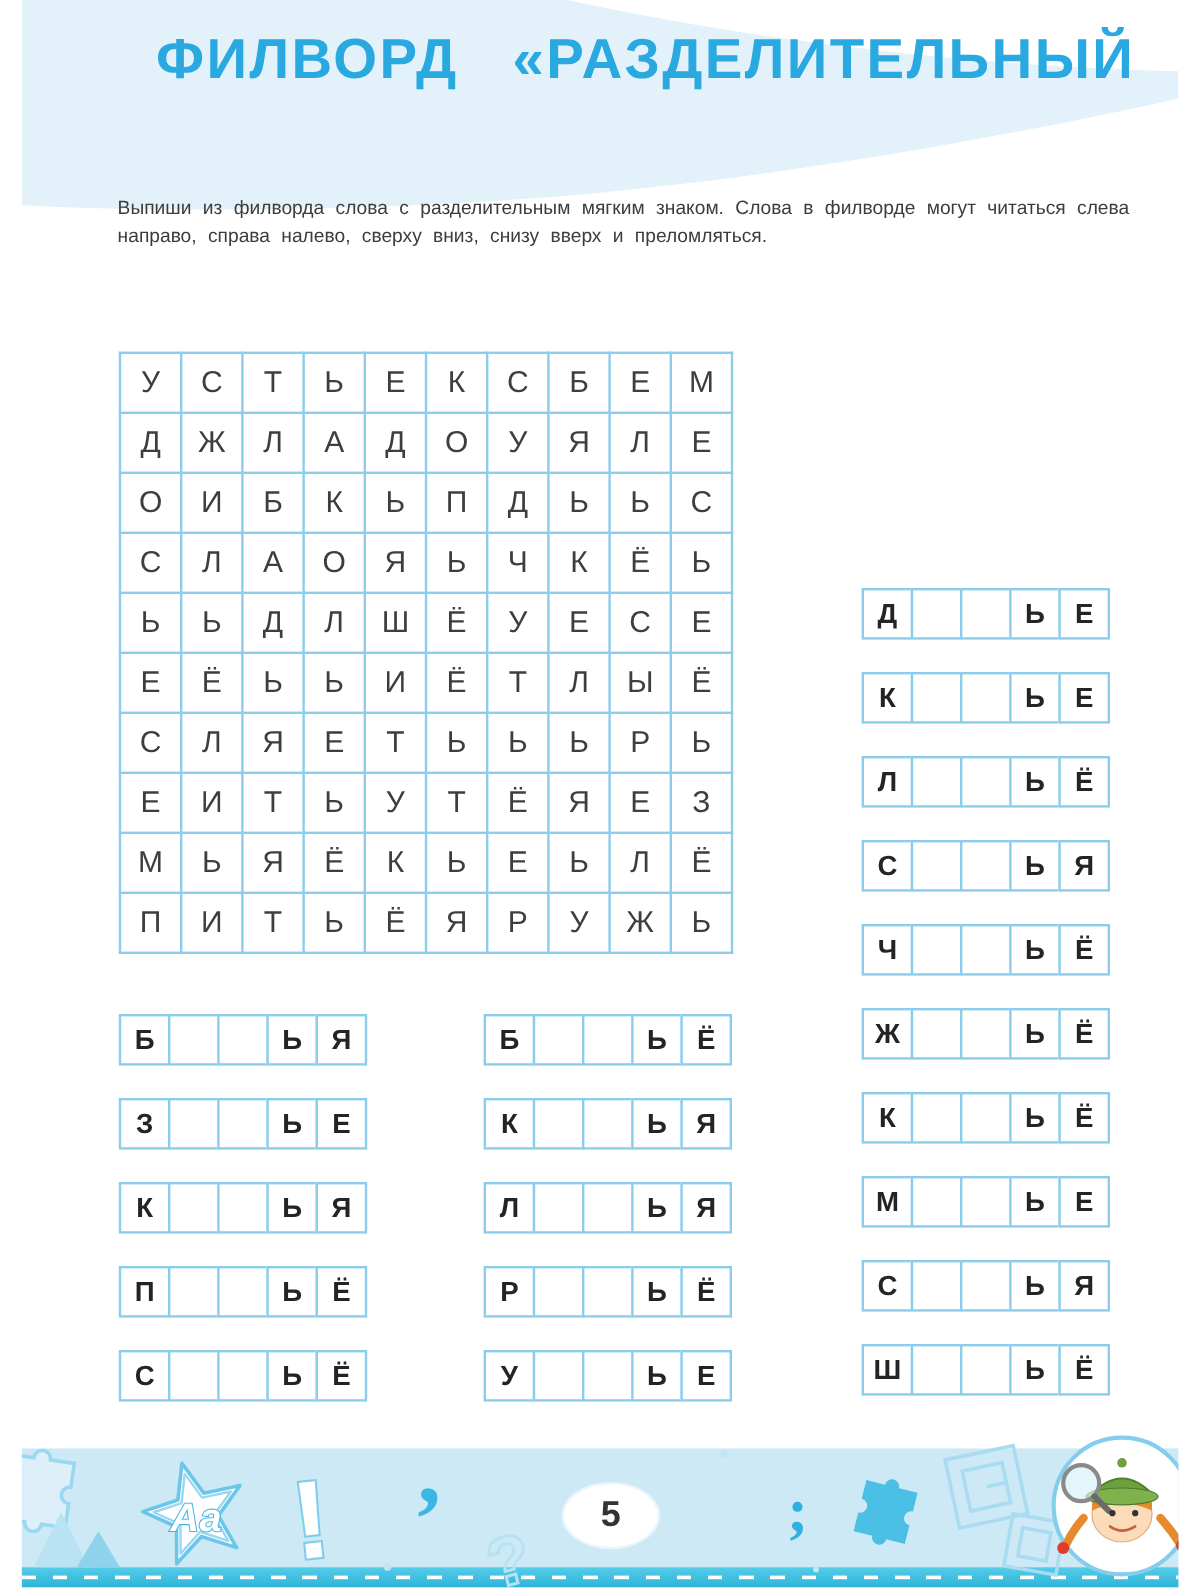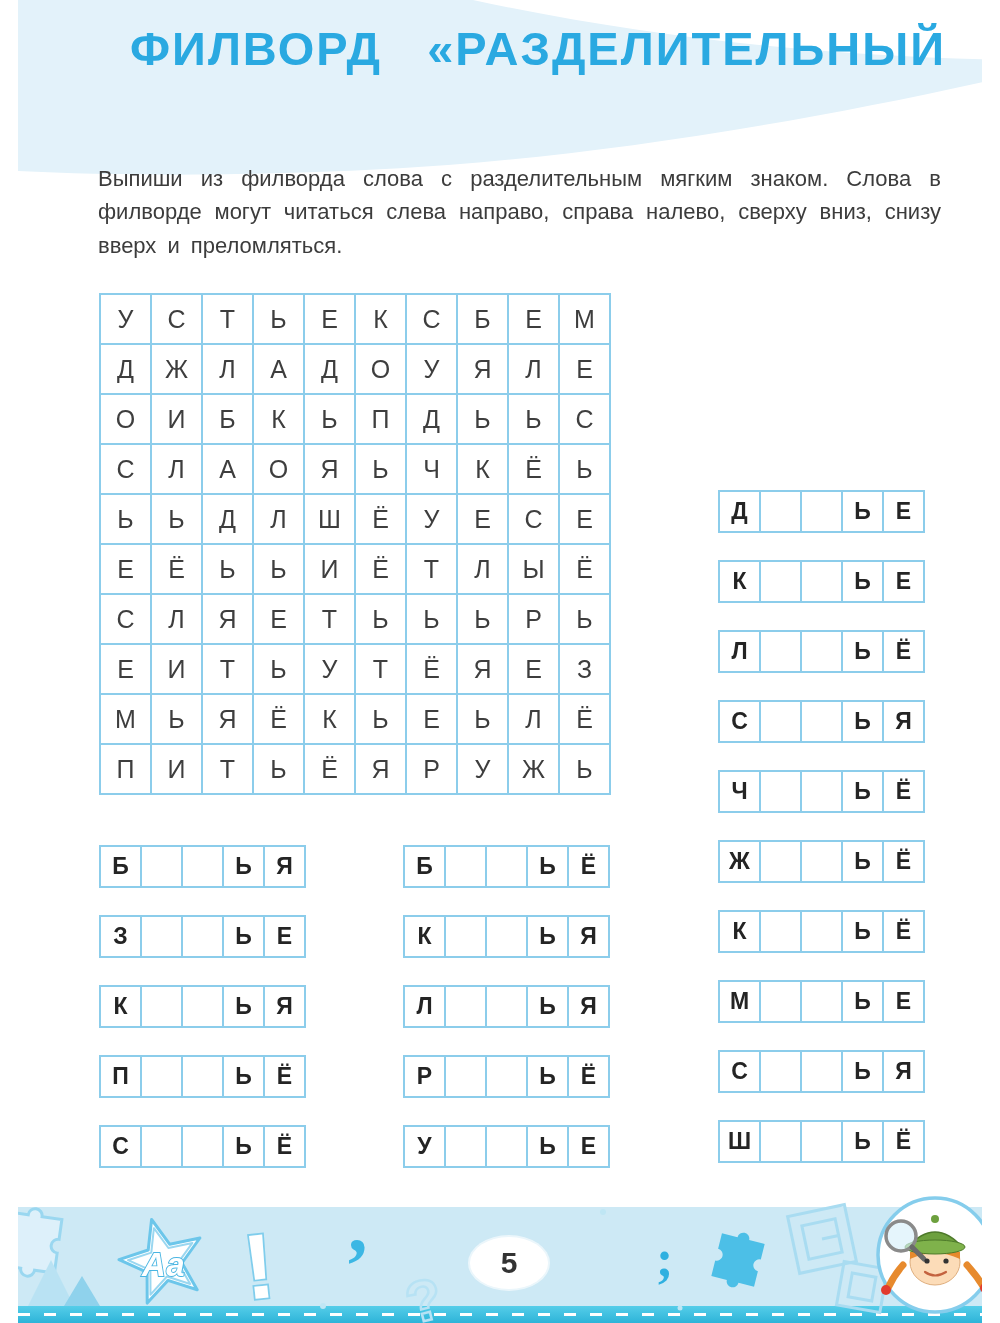--- a/index.html
+++ b/index.html
@@ -11,21 +11,21 @@
   
   .top-wash { position: absolute; top: 0; left: 0; width: 1000px; height: 200px; pointer-events: none; }
 
   .title {
     position: absolute; left: 112px; top: 20px; width: 860px;
     color: #2aa9e1; font-weight: bold; font-size: 47px; line-height: 1.22;
     letter-spacing: 2px; word-spacing: 30px;
   }
   .instructions {
     position: absolute; left: 80px; top: 162px; width: 843px;
-    color: #3c3c3c; font-size: 22px; line-height: 1.52;
+    color: #3c3c3c; font-size: 16px; line-height: 1.52;
     text-align: justify; word-spacing: 5px;
   }
 
   
   table.grid {
     position: absolute; left: 81px; top: 293px;
     border-collapse: collapse; background: #fff;
   }
   table.grid td {
     width: 51px; height: 50px; border: 2px solid #8ccdeb;

